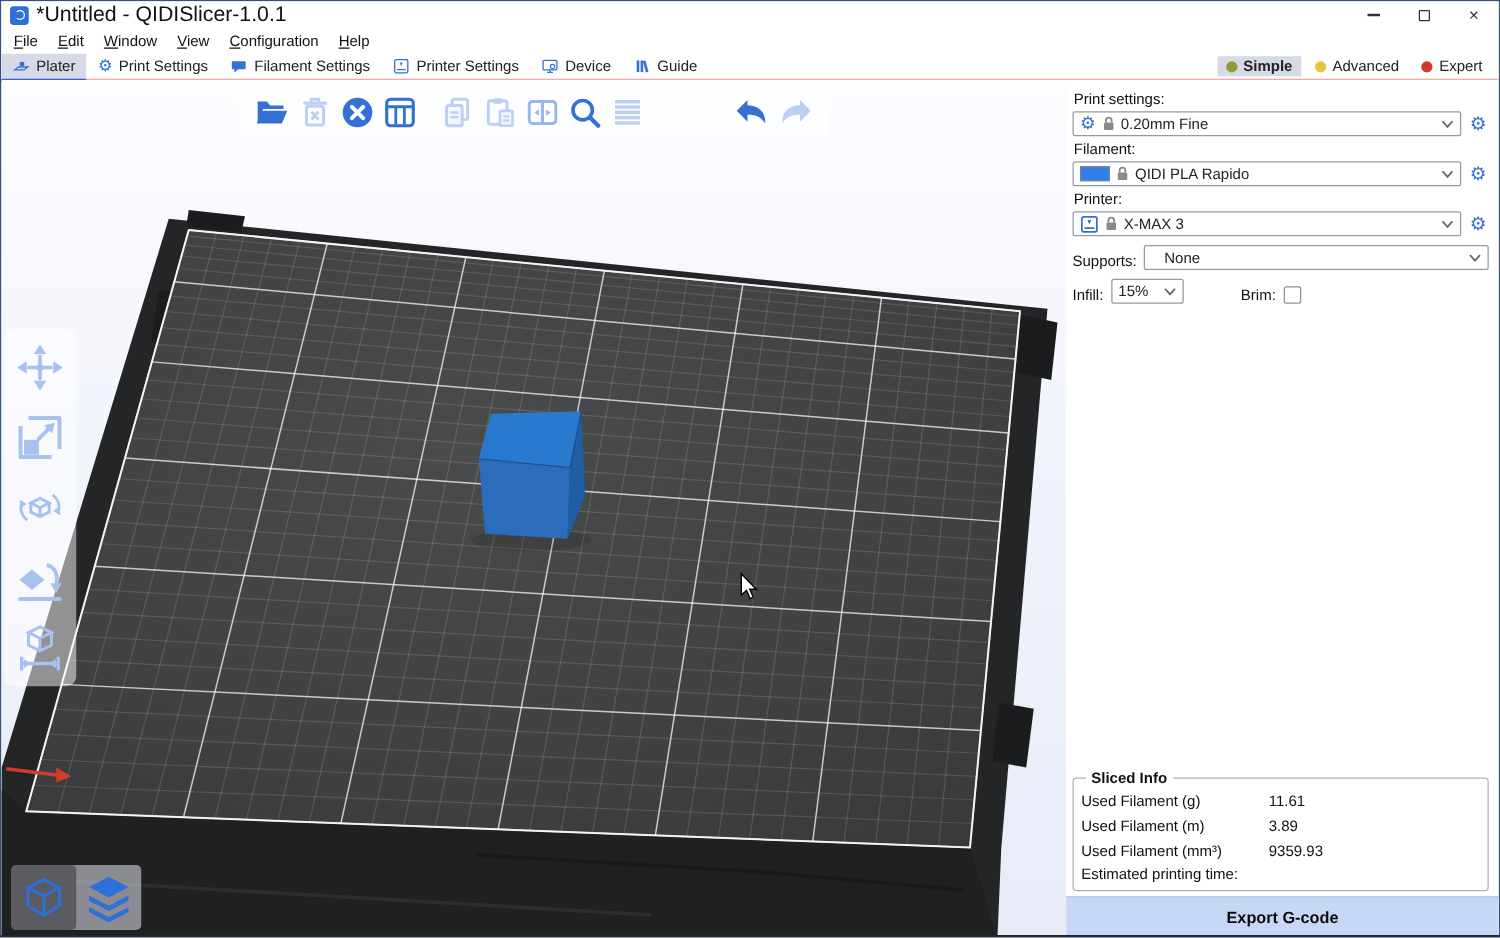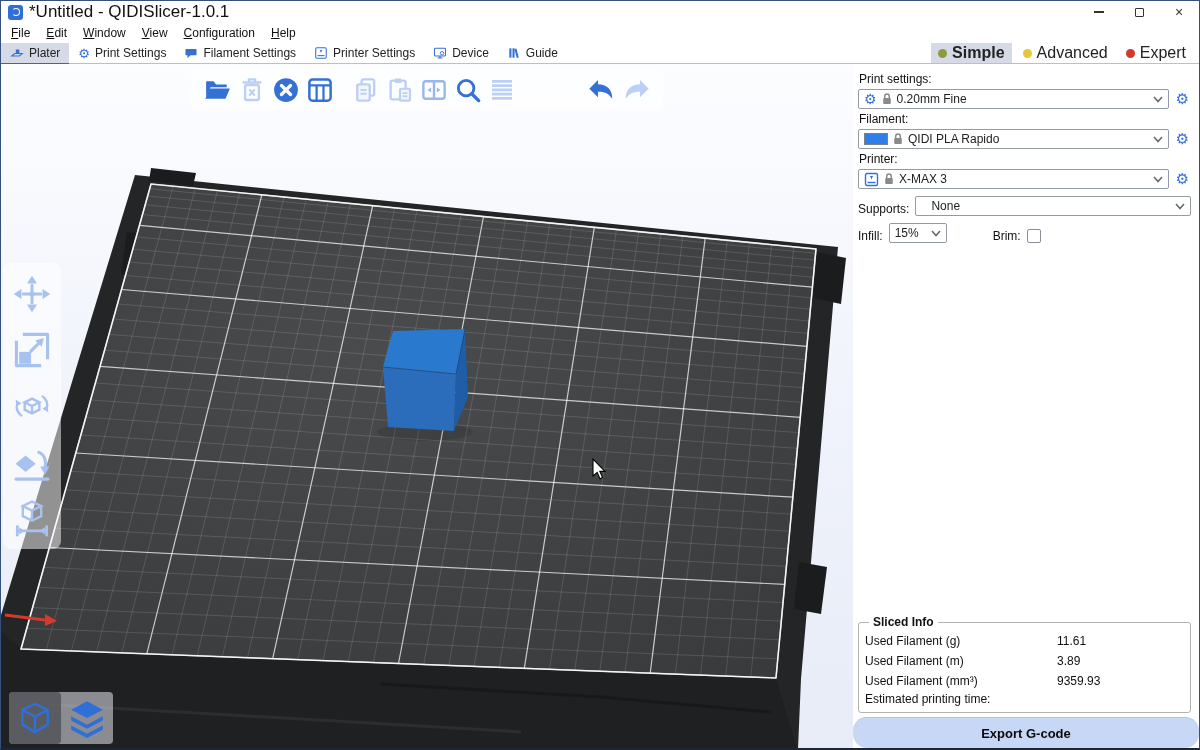--- a/index.html
+++ b/index.html
@@ -22,21 +22,21 @@
   .menubar{ height:20px; display:flex; align-items:center; background:#fff; font-size:12px; color:#111; flex:none; padding-left:2px; }
   .menu-item{ padding:2px 8px; cursor:default; }
   
   .tabbar{ height:21px; display:flex; align-items:stretch; background:#fff; font-size:12px; color:#222;
            border-bottom:1px solid #fca5a5; flex:none; }
   .tab{ display:flex; align-items:center; gap:5px; padding:0 9px; margin-bottom:-3px; border-bottom:3px solid transparent; cursor:default; }
   .tab.selected{ background:#d6dae6; border-bottom-color:#3d5ed6; }
   .tab svg, .tab .gear-char{ flex:none; }
   .gear-char{ color:#3570d4; font-size:13px; line-height:13px; font-family:"DejaVu Sans", sans-serif; }
   .modes{ margin-left:auto; display:flex; align-items:center; gap:4px; padding-right:6px; }
-  .mode{ display:flex; align-items:center; gap:5px; padding:1px 7px; font-size:16px; }
+  .mode{ display:flex; align-items:center; gap:5px; padding:1px 7px; font-size:12px; }
   .mode.selected{ background:#d6dae6; font-weight:bold; }
   .dot{ width:9px; height:9px; border-radius:50%; display:inline-block; }
   
   .main{ flex:1; display:flex; min-height:0; }
   .viewport{ width:852px; position:relative; flex:none; overflow:hidden; }
   .viewport > svg.scene{ display:block; }
   
   .gl-toolbar{ position:absolute; left:190px; top:5px; width:472px; height:42px; background:rgba(255,255,255,.55);
                border-radius:6px; display:flex; align-items:center; padding:0 10px; }
   .tb-btn{ width:34px; height:34px; display:flex; align-items:center; justify-content:center; border-radius:4px; flex:none; }
@@ -62,24 +62,24 @@
   .gear-btn{ width:17px; height:18px; display:flex; align-items:center; justify-content:center; flex:none; }
   .gear-btn .gear-char{ font-size:15px; line-height:15px; }
   .swatch{ width:24px; height:12px; background:#2e7fe8; border:1px solid #7d818a; flex:none; }
   .small-rows{ margin-top:7px; }
   .srow{ display:flex; align-items:flex-end; gap:6px; margin-bottom:7px; font-size:12px; color:#111; }
   .srow .combo{ height:20px; }
   .checkbox{ width:14px; height:14px; border:1px solid #8a8f98; border-radius:2px; background:#fff; }
   
   .sliced{ margin-top:auto; border:1px solid #b2b2b2; border-radius:3px; padding:2px 6px 5px 6px; font-size:12px; color:#111; }
   .sliced legend{ font-weight:bold; padding:0 4px; margin-left:4px; font-size:12px; }
-  .si-row{ display:grid; grid-template-columns:150px 1fr; padding:3px 0;gap:42px; }
+  .si-row{ display:grid; grid-template-columns:150px 1fr; padding:3px 0; }
   .si-row.tight{ padding:1px 0; }
   .export-btn{ height:31px; background:#c7d8f6; border-top:1px solid #b6c5e2; display:flex; align-items:center; justify-content:center;
-               font-size:13px; font-weight:bold; color:#0a0a0a; cursor:pointer; flex:none;border-radius:14px; }
+               font-size:13px; font-weight:bold; color:#0a0a0a; cursor:pointer; flex:none; }
   u{ text-decoration:underline; }
 </style>
 </head>
 <body>
 
 <div class="app">
 
   <div class="titlebar">
     <div class="app-icon">
         <i></i>

